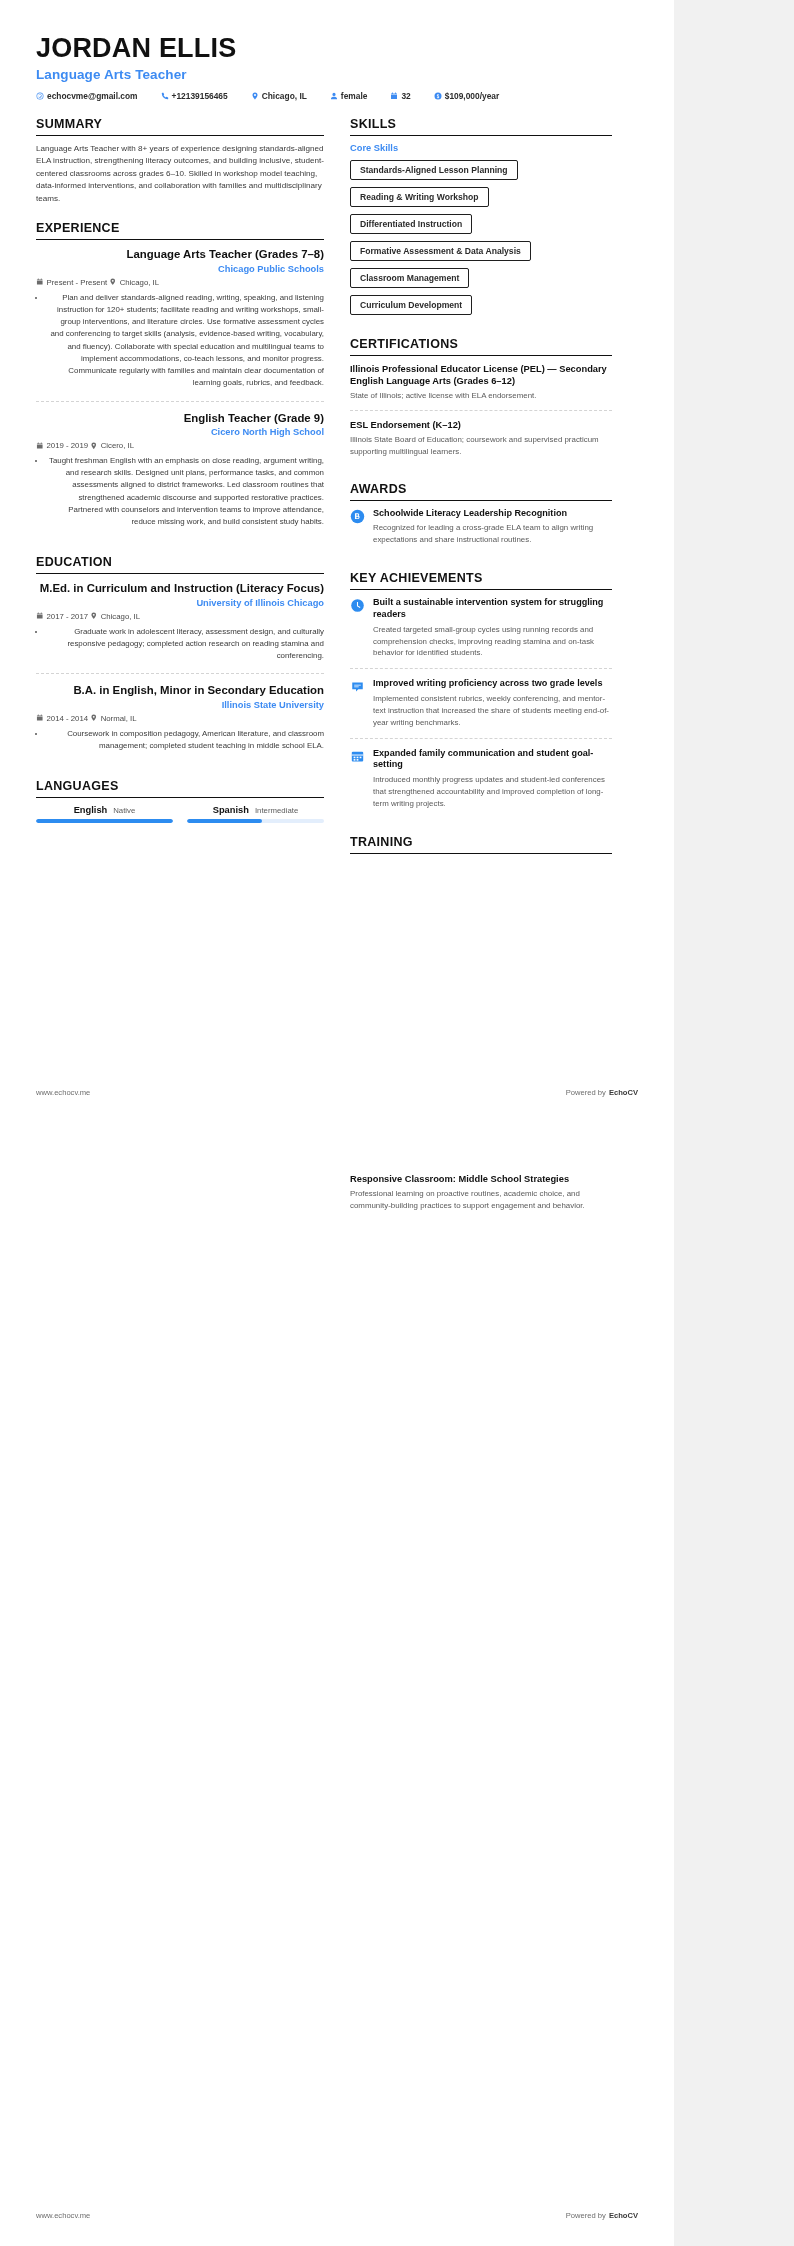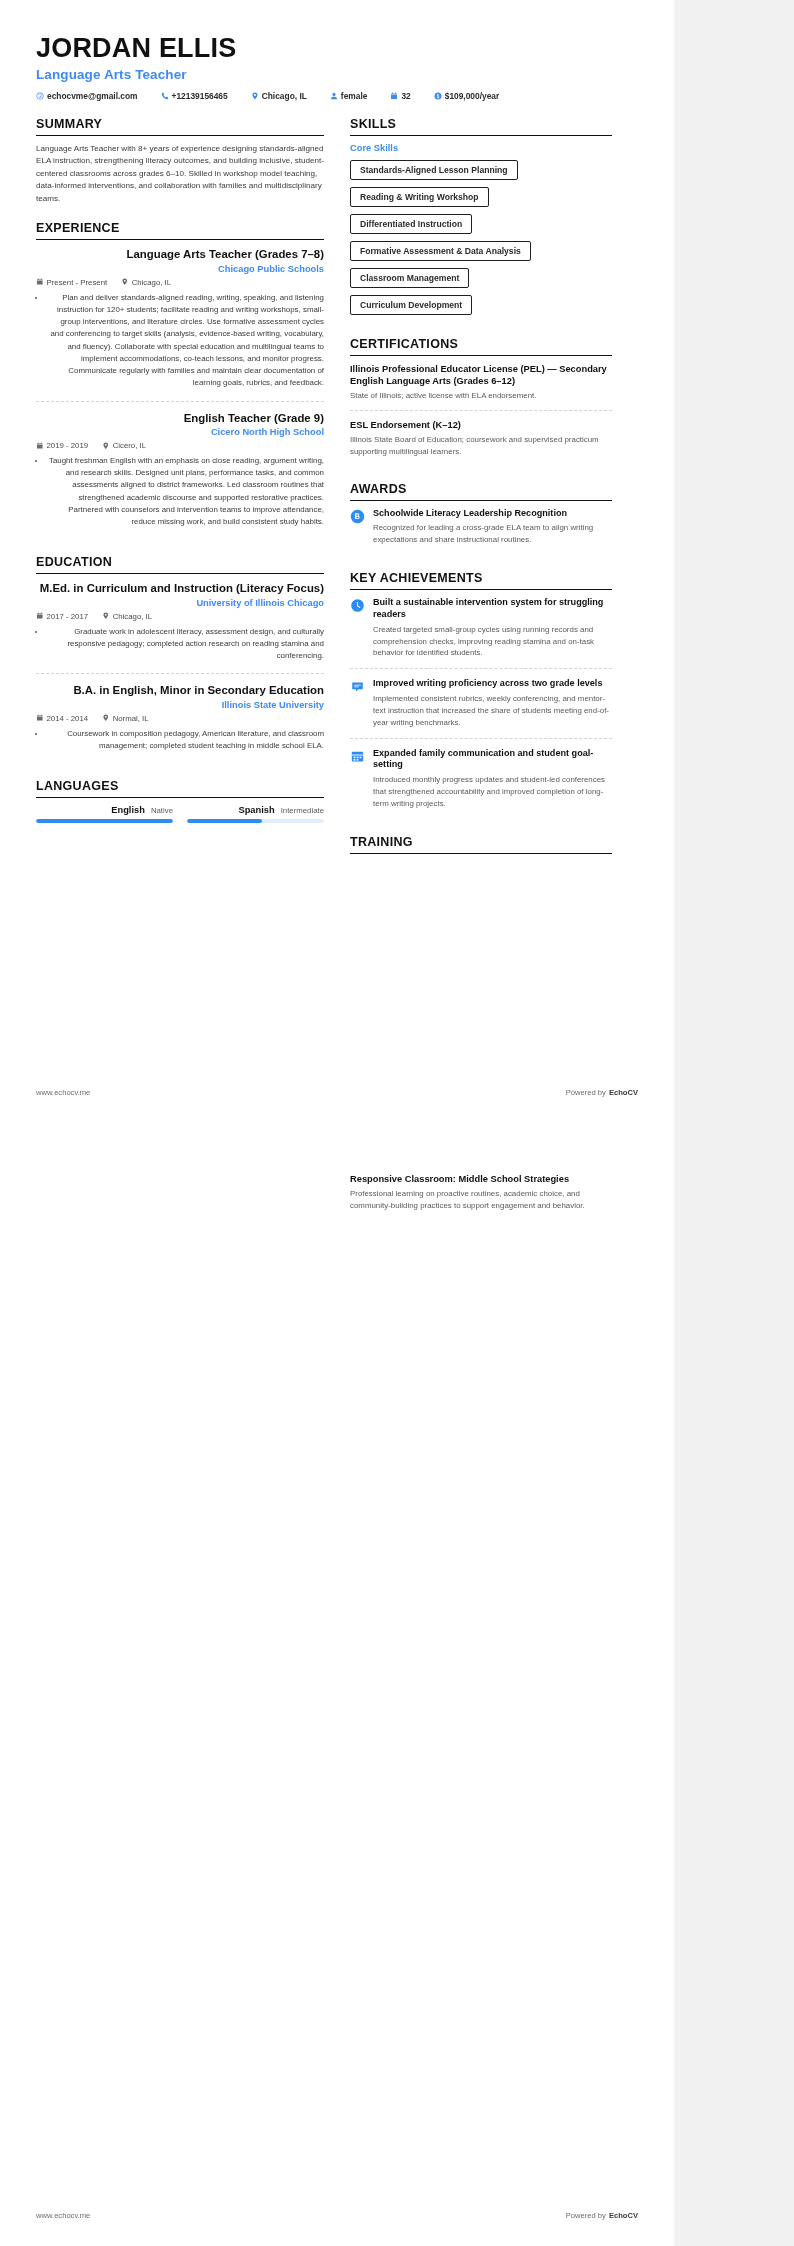--- a/index.html
+++ b/index.html
@@ -110,21 +110,21 @@
   }
   .entry-org {
     font-size: 9.3px;
     font-weight: 700;
     color: #3d8bf2;
     margin-top: 2px;
   }
   .entry-meta {
     display: flex;
     align-items: center;
-    gap: 14px;
+    gap: 2px;
     margin-top: 4px;
     font-size: 7.8px;
     color: #4a4a4a;
   }
   .entry-meta .m {
     display: flex;
     align-items: center;
     gap: 3px;
   }
   .entry-meta .m svg { width: 7.5px; height: 7.5px; fill: #6b6b6b; display:block; }
@@ -139,21 +139,21 @@
   .bullets li::marker { color: #555; }
 
   
   .lang-grid {
     display: flex;
     gap: 14px;
   }
   .lang-item { flex: 1 1 0; min-width: 0; }
   .lang-head {
     display: flex;
-    justify-content: flex-end;
+    justify-content: center;
     align-items: baseline;
     gap: 6px;
   }
   .lang-name { font-size: 9.3px; font-weight: 700; color: #111; }
   .lang-level { font-size: 7.8px; color: #5c5c5c; }
   .lang-bar {
     margin-top: 4px;
     height: 4px;
     border-radius: 3px;
     background: #e3eefc;

